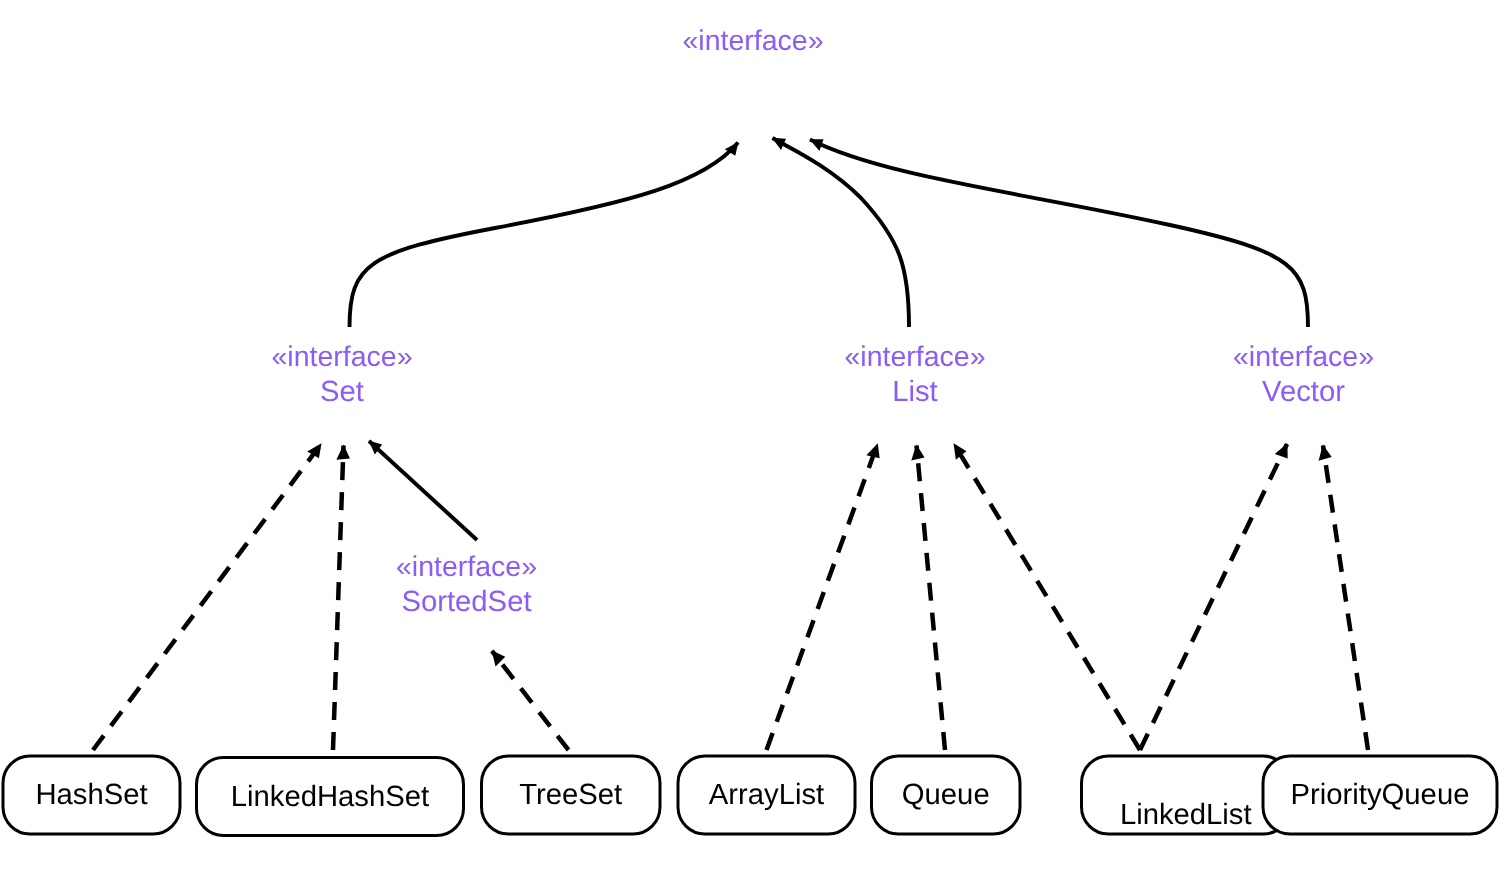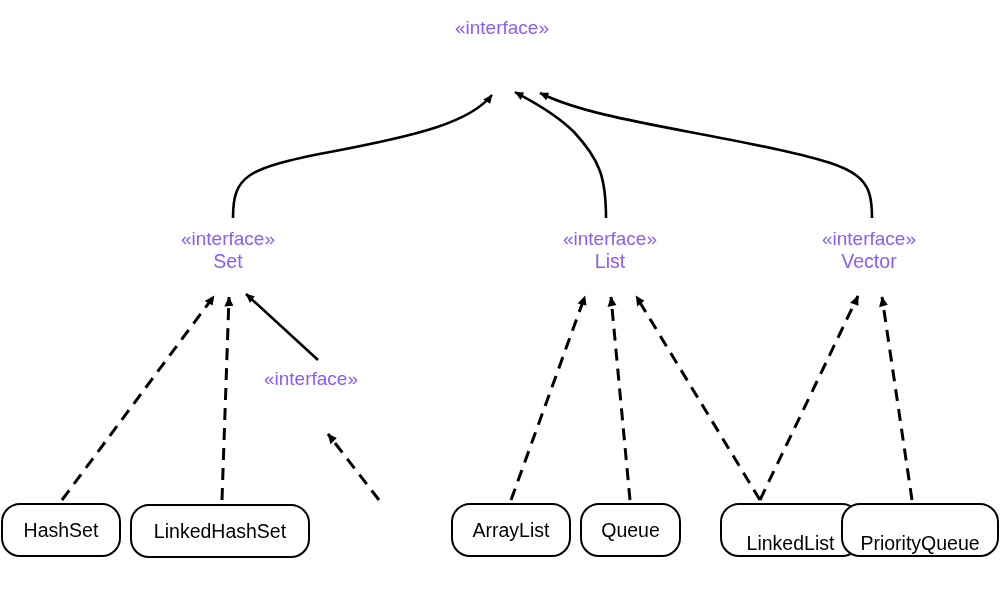--- a/index.html
+++ b/index.html
@@ -138,40 +138,44 @@
     <span class="iface-name">List</span>
   </div>
 
   <div class="iface-label" style="left:769px; top:228px; width:200px;">
     <span class="iface-stereotype">«interface»</span>
     <span class="iface-name">Vector</span>
   </div>
 
   <div class="iface-label" style="left:211px; top:368px; width:200px;">
     <span class="iface-stereotype">«interface»</span>
+    <span class="iface-name">SortedSet</span>
   </div>
 
   <div class="class-box" style="left:1px; top:503px; width:120px; height:54px;">
     <span>HashSet</span>
   </div>
 
   <div class="class-box" style="left:130px; top:484px; width:180px; height:54px;margin-top:20px;">
     <span>LinkedHashSet</span>
   </div>
 
+  <div class="class-box" style="left:320px; top:503px; width:121px; height:54px;">
+    <span>TreeSet</span>
+  </div>
 
   <div class="class-box" style="left:451px; top:503px; width:120px; height:54px;justify-content:center;">
     <span>ArrayList</span>
   </div>
 
   <div class="class-box" style="left:580px; top:503px; width:101px; height:54px;">
     <span>Queue</span>
   </div>
 
   <div class="class-box" style="left:720px; top:503px; width:141px; height:54px;align-items:flex-end;">
     <span>LinkedList</span>
   </div>
 
-  <div class="class-box" style="left:841px; top:503px; width:158px; height:54px;align-items:flex-end;">
+  <div class="class-box" style="left:841px; top:503px; width:158px; height:54px;">
     <span>PriorityQueue</span>
   </div>
 
 </div>
 
 </body></html>

